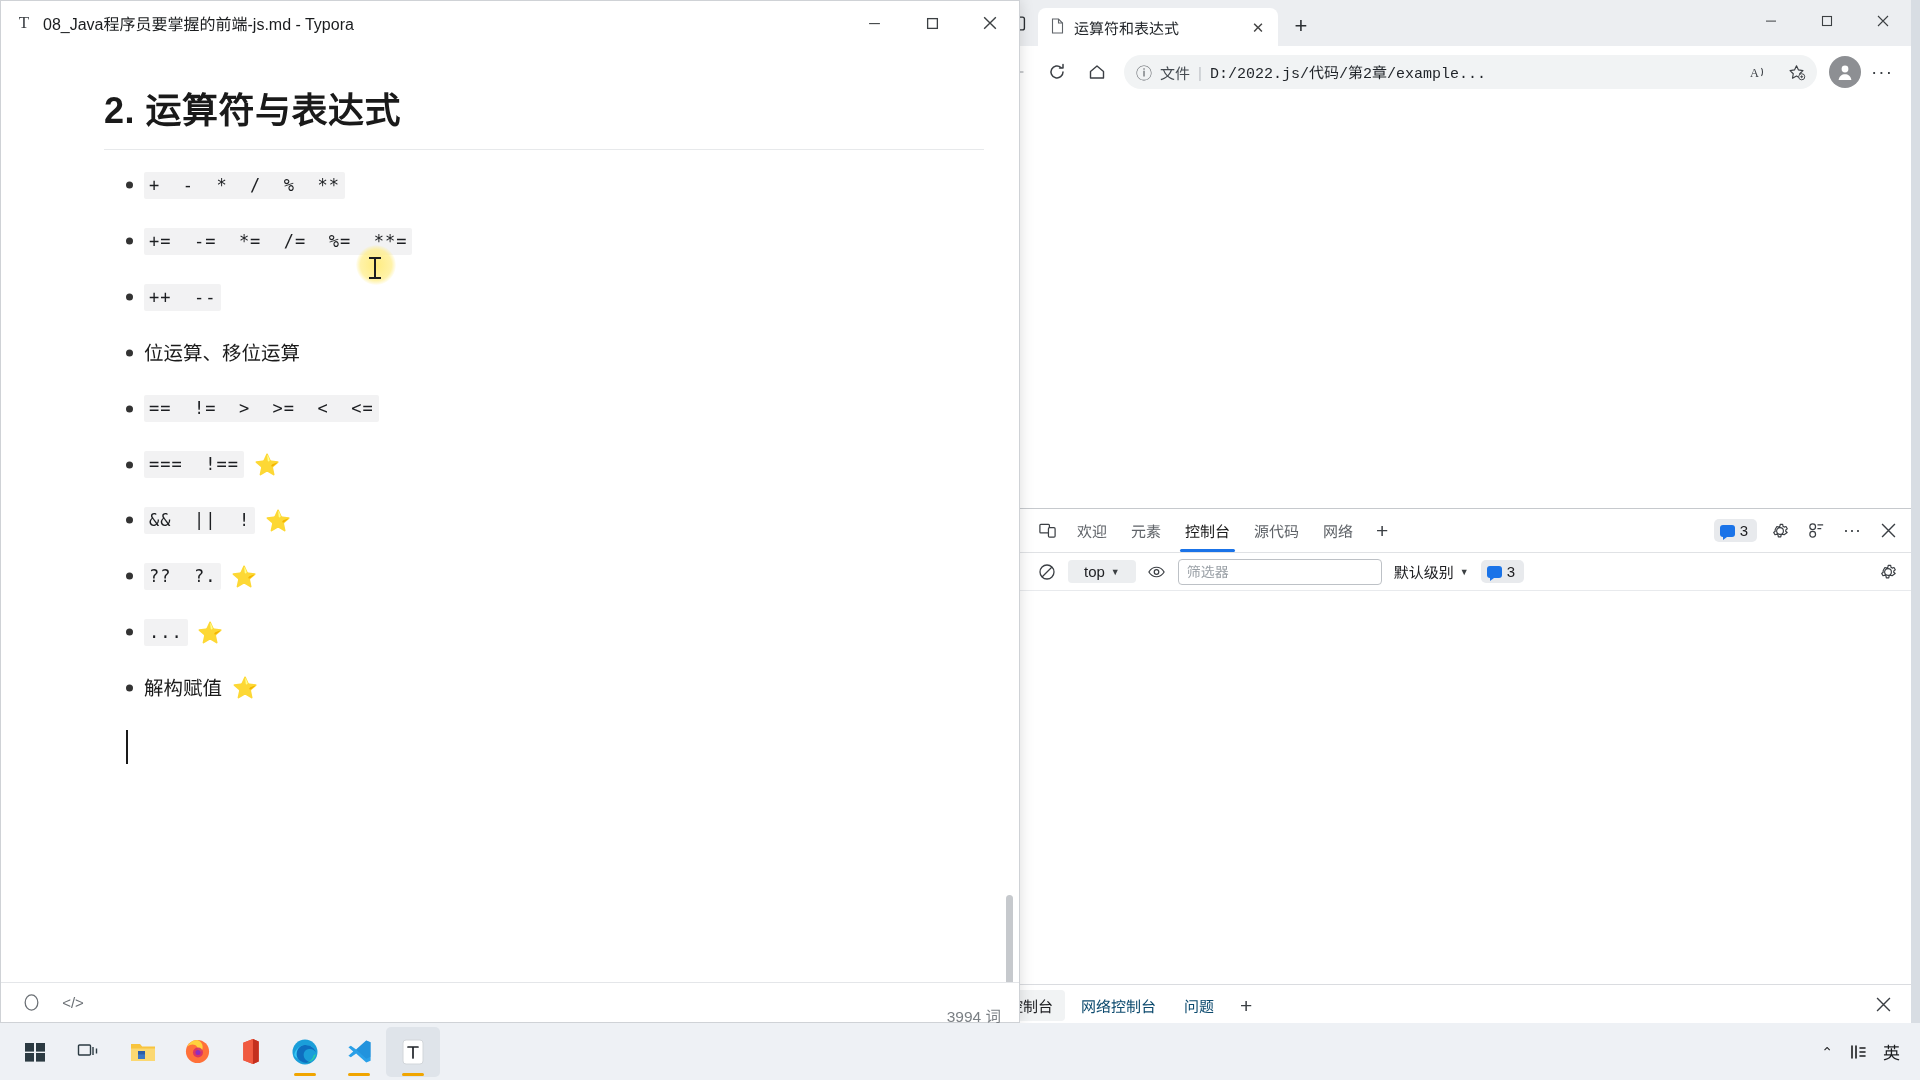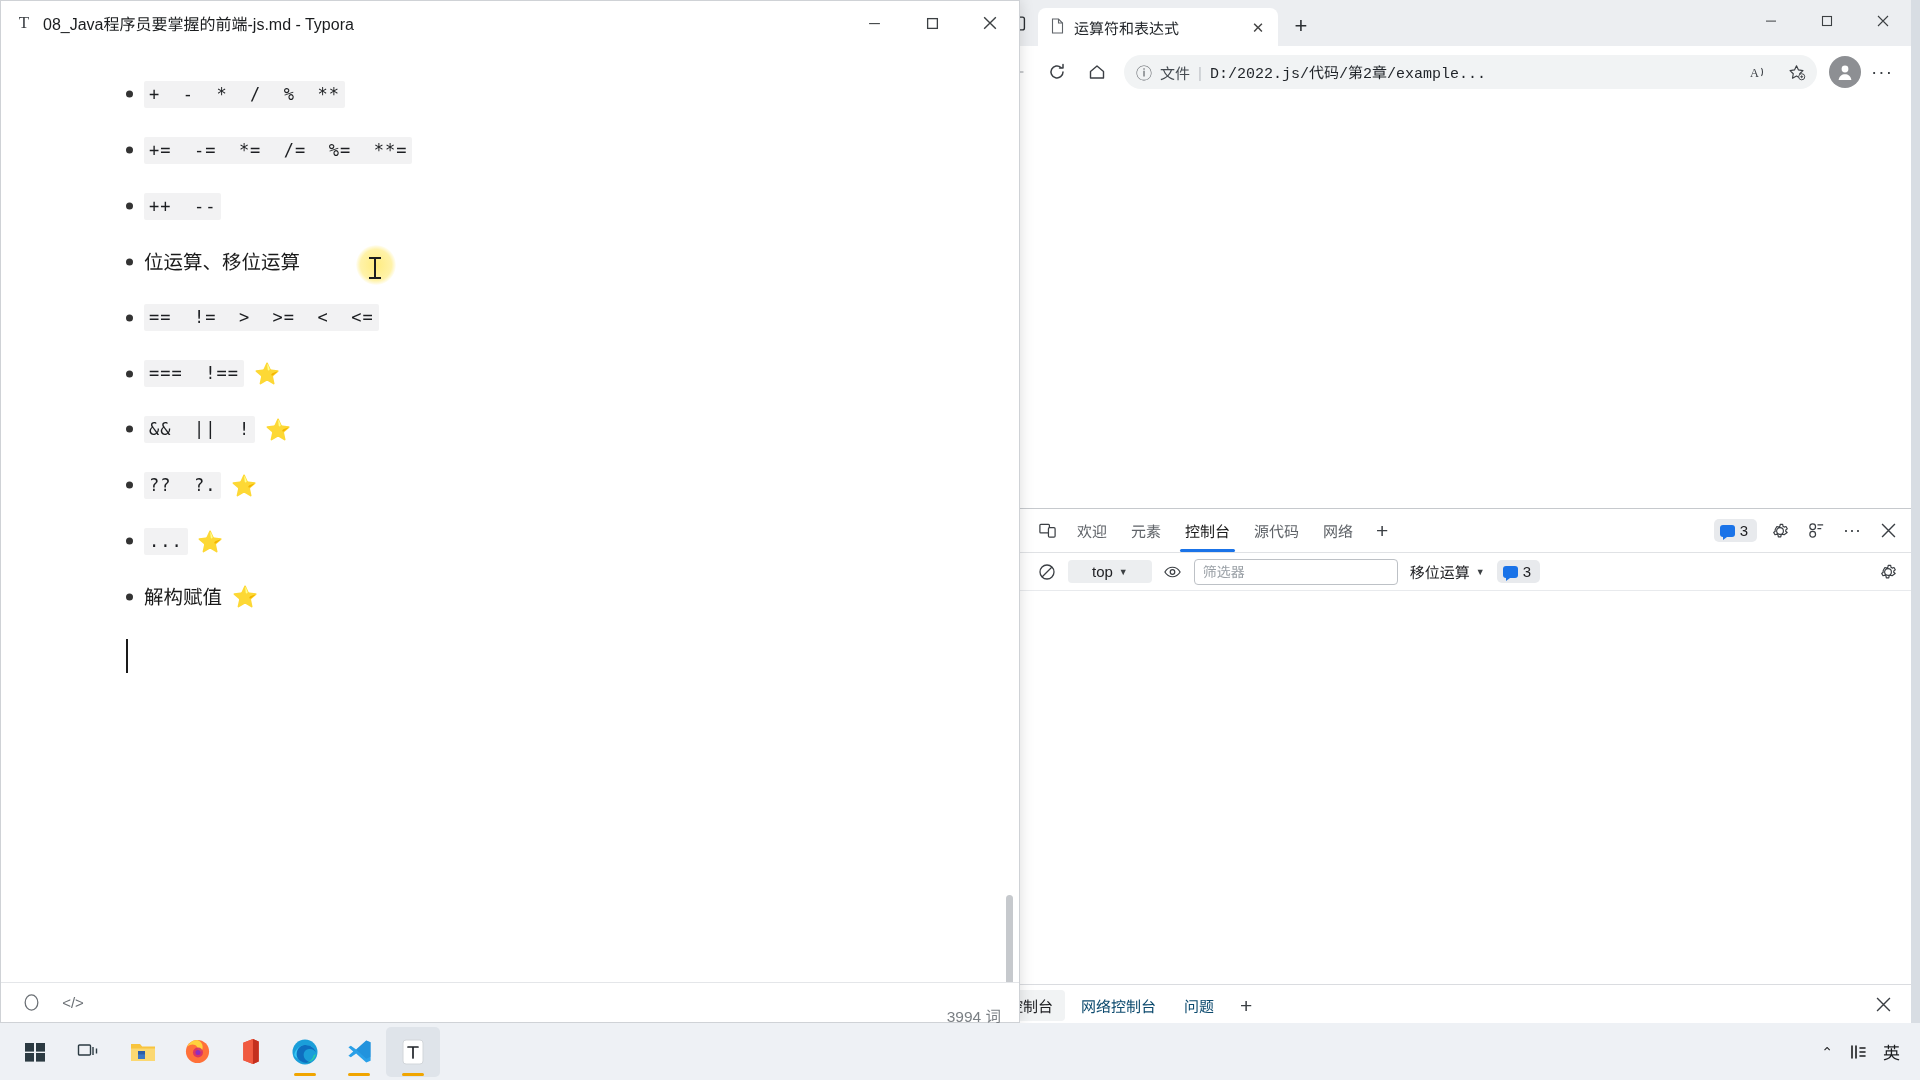--- a/index.html
+++ b/index.html
@@ -115,21 +115,21 @@
     border-left: 4px solid #1a73e8; border-bottom: 3px solid transparent;
   }
 
   .console-bar {
     height: 38px; display: flex; align-items: center; padding: 0 8px; gap: 6px;
     border-bottom: 1px solid #e8eaed; background: #fff;
   }
   .cb-icon { width: 30px; height: 28px; display: flex; align-items: center; justify-content: center; color: #3b3f44; border-radius: 4px;}
   .ctx-select {
     display: flex; align-items: center; gap: 6px; background: #eceef0;
-    border-radius: 4px; padding: 3px 24px; font-size: 15px; color: #202124;
+    border-radius: 4px; padding: 3px 16px; font-size: 15px; color: #202124;
   }
   .filter-input {
     width: 204px; height: 26px; border: 1px solid #bdc1c6; border-radius: 4px;
     background: #fff; font-size: 14px; color: #202124; padding: 0 8px;
     font-family: "Liberation Sans", sans-serif;
   }
   .filter-input::placeholder { color: #9aa0a6; }
   .level-select { display: flex; align-items: center; gap: 6px; font-size: 15px; color: #202124; padding: 3px 6px; border-radius:4px;}
   .caret { font-size: 9px; color: #3c4043; }
 
@@ -407,21 +407,21 @@
           <span class="caret">▼</span>
         </div>
         <div class="cb-icon">
           <svg width="19" height="16" viewBox="0 0 20 16">
               <path d="M2 8s3-5 8-5 8 5 8 5-3 5-8 5-8-5-8-5z" fill="none" stroke="#3b3f44" stroke-width="1.3"></path>
               <circle cx="10" cy="8" r="2.4" fill="none" stroke="#3b3f44" stroke-width="1.3"></circle>
             </svg>
         </div>
         <input class="filter-input" type="text" placeholder="筛选器" style="">
         <div class="level-select">
-          <span>移位运算</span>
+          <span>默认级别</span>
           <span class="caret">▼</span>
         </div>
         <div class="dt-badge">
           <span class="bubble"></span>
           <span>3</span>
         </div>
         <div style="flex:1"></div>
         <div class="cb-icon">
           <svg width="20" height="20" viewBox="0 0 20 20">
               <path d="M10 6.6A3.4 3.4 0 1 0 10 13.4 3.4 3.4 0 0 0 10 6.6zm7.2 4.9l-1.5-1.2.1-1.4 1.5-1.2-1.3-2.2-1.8.6-1.2-.8-.3-1.9h-2.5l-.3 1.9-1.2.8-1.8-.6-1.3 2.2L5.1 8.9l.1 1.4-1.5 1.2 1.3 2.2 1.8-.6 1.2.8.3 1.9h2.5l.3-1.9 1.2-.8 1.8.6z" fill="none" stroke="#3b3f44" stroke-width="1.15" stroke-linejoin="round"></path>
@@ -470,20 +470,21 @@
               <path d="M1 1l10 10M11 1L1 11" stroke="currentColor" stroke-width="1.2" fill="none"></path>
             </svg>
         </div>
       </div>
     </div>
 
 
     <div class="ty-content">
       <div class="ty-doc">
 
+        <div class="ty-h2">2. 运算符与表达式</div>
 
         <ul class="ty-list">
           <li class="ty-li">
             <code class="inline">+  -  *  /  %  **</code>
           </li>
           <li class="ty-li">
             <code class="inline">+=  -=  *=  /=  %=  **=</code>
           </li>
           <li class="ty-li">
             <code class="inline">++  --</code>

